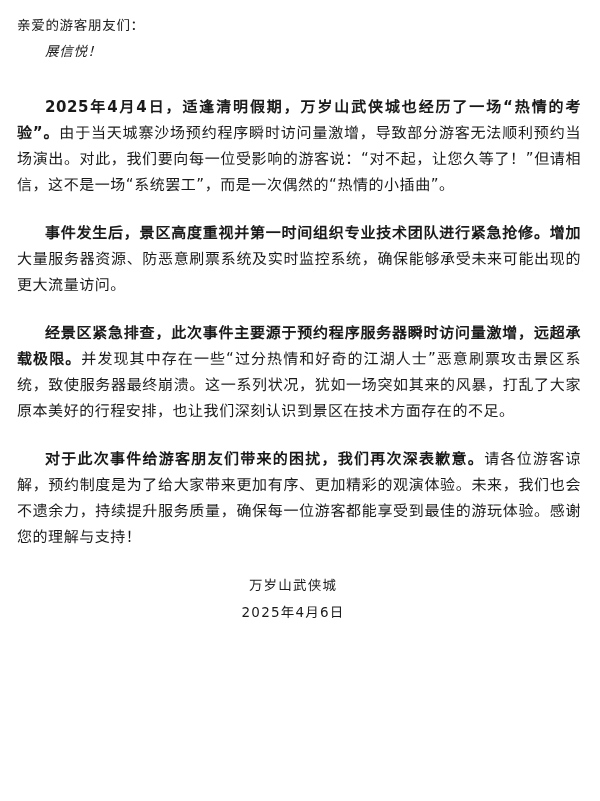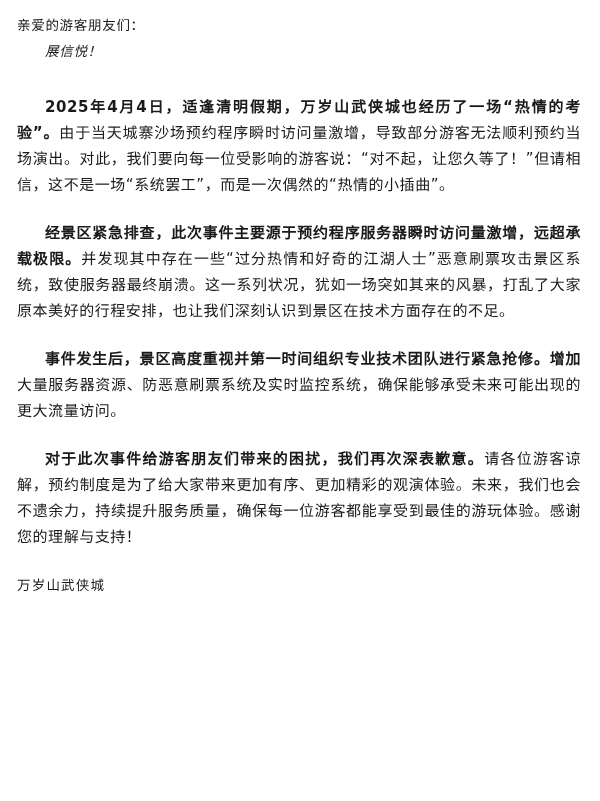--- a/index.html
+++ b/index.html
@@ -55,21 +55,21 @@
   }
   .para:last-of-type {
     margin-bottom: 16px;
   }
   .para b,
   .lead {
     font-weight: 700;
   }
   .sign-block {
     margin-top: 22px;
-    text-align: left;
+    text-align: center;
     padding-right: 12px;
   }
   .sign-name,
   .sign-date {
     font-size: 13.5px;
     line-height: 27px;
     letter-spacing: 1.2px;
     margin: 0;
     font-weight: 400;
   }
@@ -80,24 +80,25 @@
 <div class="letter">
 
   <p class="salutation">亲爱的游客朋友们：</p>
 
   <p class="greeting">展信悦！</p>
 
   <div class="spacer-top"></div>
 
   <p class="para"><b>2025年4月4日，适逢清明假期，万岁山武侠城也经历了一场“热情的考验”。</b><span>由于当天城寨沙场预约程序瞬时访问量激增，导致部分游客无法顺利预约当场演出。对此，我们要向每一位受影响的游客说：“对不起，让您久等了！”但请相信，这不是一场“系统罢工”，而是一次偶然的“热情的小插曲”。</span></p>
 
+  <p class="para"><b>事件发生后，景区高度重视并第一时间组织专业技术团队进行紧急抢修。增加</b><span>大量服务器资源、防恶意刷票系统及实时监控系统，确保能够承受未来可能出现的更大流量访问。</span></p>
+
   <p class="para"><b>经景区紧急排查，此次事件主要源于预约程序服务器瞬时访问量激增，远超承载极限。</b><span>并发现其中存在一些“过分热情和好奇的江湖人士”恶意刷票攻击景区系统，致使服务器最终崩溃。这一系列状况，犹如一场突如其来的风暴，打乱了大家原本美好的行程安排，也让我们深刻认识到景区在技术方面存在的不足。</span></p>
-
-  <p class="para"><b>事件发生后，景区高度重视并第一时间组织专业技术团队进行紧急抢修。增加</b><span>大量服务器资源、防恶意刷票系统及实时监控系统，确保能够承受未来可能出现的更大流量访问。</span></p>
 
 
   <p class="para"><b>对于此次事件给游客朋友们带来的困扰，我们再次深表歉意。</b><span>请各位游客谅解，预约制度是为了给大家带来更加有序、更加精彩的观演体验。未来，我们也会不遗余力，持续提升服务质量，确保每一位游客都能享受到最佳的游玩体验。感谢您的理解与支持！</span></p>
 
   <div class="sign-block">
     <p class="sign-name">万岁山武侠城</p>
+    <p class="sign-date">2025年4月6日</p>
   </div>
 
 </div>
 
 </body></html>

